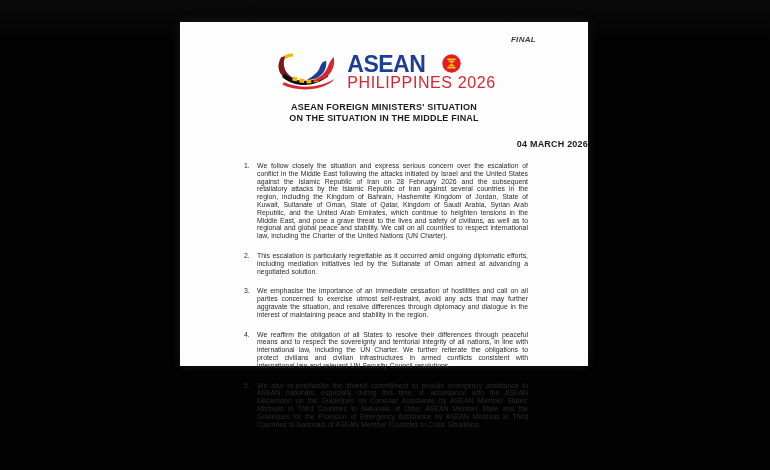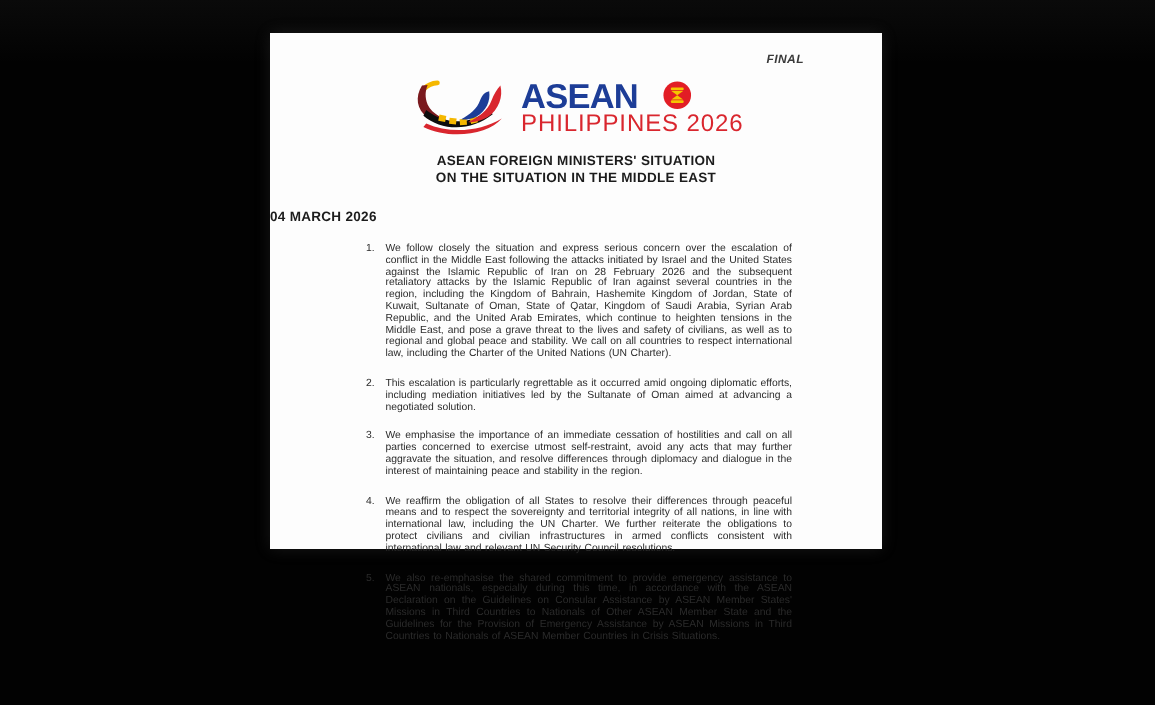--- a/index.html
+++ b/index.html
@@ -70,21 +70,21 @@
   .doc-title {
     text-align: center;
     font-weight: bold;
     font-size: 9px;
     line-height: 10.5px;
     letter-spacing: 0.2px;
     color: #1c1c1c;
     margin-top: 10px;
   }
   .doc-date {
-    text-align: left;
+    text-align: right;
     font-weight: bold;
     font-size: 9px;
     letter-spacing: 0.2px;
     color: #1c1c1c;
     margin-top: 16px;
   }
   .doc-body {
     margin: 13px 60px 0 64px;
   }
   .para {
@@ -141,21 +141,21 @@
             <path d="M5.6,6.6 H13.4 L9.5,9.5 Z" fill="#f5c400"></path>
             <path d="M5.6,12.4 H13.4 L9.5,9.5 Z" fill="#f5c400"></path>
           </svg>
         </div>
         <div class="philippines-line" style="color:#d9262e;">PHILIPPINES 2026</div>
       </div>
     </div>
 
     <div class="doc-title">
       <div>ASEAN FOREIGN MINISTERS' SITUATION</div>
-      <div>ON THE SITUATION IN THE MIDDLE EAST</div>
+      <div>ON THE SITUATION IN THE MIDDLE FINAL</div>
     </div>
 
     <div class="doc-date">04 MARCH 2026</div>
 
     <div class="doc-body">
       <div class="para">
         <span class="para-num">1.</span>
         <div class="para-text">We follow closely the situation and express serious concern over the escalation of conflict in the Middle East following the attacks initiated by Israel and the United States against the Islamic Republic of Iran on 28 February 2026 and the subsequent retaliatory attacks by the Islamic Republic of Iran against several countries in the region, including the Kingdom of Bahrain, Hashemite Kingdom of Jordan, State of Kuwait, Sultanate of Oman, State of Qatar, Kingdom of Saudi Arabia, Syrian Arab Republic, and the United Arab Emirates, which continue to heighten tensions in the Middle East, and pose a grave threat to the lives and safety of civilians, as well as to regional and global peace and stability. We call on all countries to respect international law, including the Charter of the United Nations (UN Charter).</div>
       </div>
       <div class="para">

